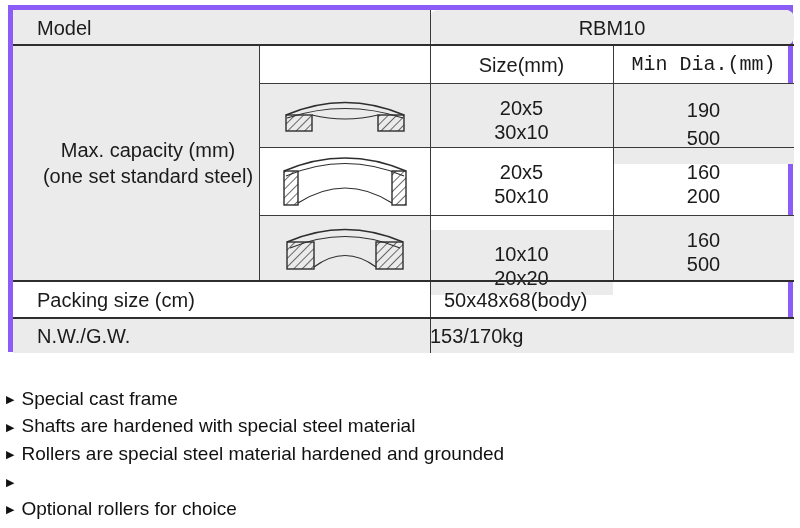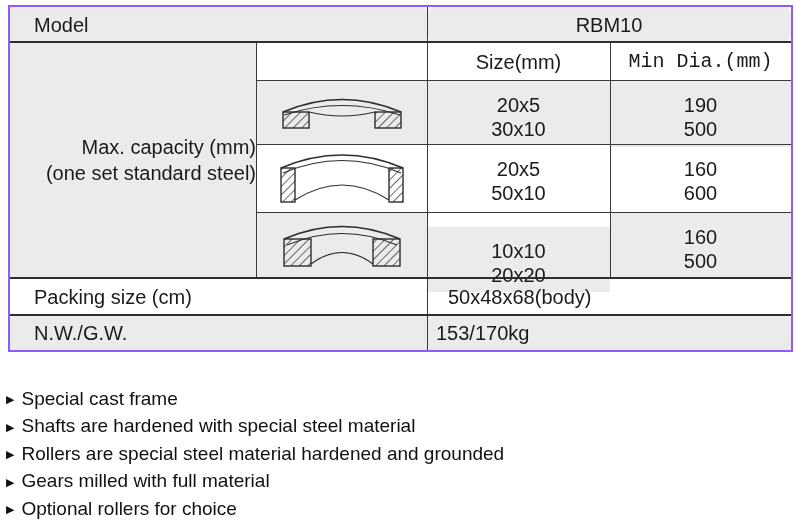--- a/index.html
+++ b/index.html
@@ -4,34 +4,34 @@
 <style>
   html,body{margin:0;padding:0;background:#ffffff;}
   body{
     width:800px;height:528px;position:relative;overflow:hidden;
     font-family:"Liberation Sans","DejaVu Sans",sans-serif;
     color:#1b1b1b;
   }
   
   .spec-table{
     position:absolute;left:8px;top:5px;width:785px;height:347px;
-    box-sizing:border-box;border:2px solid #8b5cf6;background:#ffffff;
+    box-sizing:border-box;border:5px solid #8b5cf6;background:#ffffff;
   }
   .cell{
     position:absolute;display:flex;align-items:center;box-sizing:border-box;
     font-size:20px;line-height:1.2;white-space:nowrap;
   }
   .cell.left{justify-content:flex-start;padding-left:24px;}
   .cell.center{justify-content:center;}
   .shade{background:#ebebeb;}
-  .capacity-label{flex-direction:column;align-items:flex-end;justify-content:center;padding-left:24px;}
+  .capacity-label{flex-direction:column;align-items:center;justify-content:center;padding-left:24px;}
   .capacity-label span{display:block;line-height:26px;}
   .stack{flex-direction:column;padding:12px;}
   .stack span{flex:1;display:flex;align-items:center;justify-content:center;width:100%;}
-  .pair{padding:12px;}
+  .pair{padding:5px;}
   .pair span{display:flex;align-items:center;padding-left:9px;box-sizing:border-box;}
   .pair .half-a{width:183px;}
   .pair .half-b{width:181px;}
   .icon-cell{justify-content:center;}
   
   .vl{position:absolute;width:1px;background:#3a3a3a;}
   .hl{position:absolute;height:1px;background:#3a3a3a;}
   .hl.thick{height:2px;background:#2e2e2e;}
   
   .features{
@@ -69,21 +69,21 @@
       <path d="M2,19 Q60,0 118,19" fill="none" stroke="#2e2e2e" stroke-width="1.2"></path>
       <path d="M27,16 Q60,24 93,16" fill="none" stroke="#2e2e2e" stroke-width="1.2"></path>
       <rect x="1" y="16" width="26" height="16" fill="url(#h1)" stroke="#2e2e2e" stroke-width="1.4"></rect>
       <rect x="93" y="16" width="26" height="16" fill="url(#h1)" stroke="#2e2e2e" stroke-width="1.4"></rect>
     </svg>
   </div>
   <div class="cell stack shade" style="left:417px;top:74px;width:183px;height:64px;">
     <span>20x5</span>
     <span>30x10</span>
   </div>
-  <div class="cell stack shade" style="left:600px;top:74px;width:181px;height:66px;">
+  <div class="cell stack shade" style="left:600px;top:74px;width:181px;height:80px;">
     <span>190</span>
     <span>500</span>
   </div>
 
   <div class="cell icon-cell" style="left:246px;top:138px;width:171px;height:68px;">
     <svg width="126" height="50" viewBox="0 0 126 50">
       <defs>
           <pattern id="h2" patternUnits="userSpaceOnUse" width="6" height="6" patternTransform="rotate(45)">
         <line x1="0" y1="0" x2="0" y2="6" stroke="#2e2e2e" stroke-width="1.4"></line>
           </pattern>
@@ -94,21 +94,21 @@
       <rect x="2" y="14" width="14" height="34" fill="url(#h2)" stroke="#2e2e2e" stroke-width="1.4"></rect>
       <rect x="110" y="14" width="14" height="34" fill="url(#h2)" stroke="#2e2e2e" stroke-width="1.4"></rect>
     </svg>
   </div>
   <div class="cell stack" style="left:417px;top:138px;width:183px;height:68px;">
     <span>20x5</span>
     <span>50x10</span>
   </div>
   <div class="cell stack" style="left:600px;top:138px;width:181px;height:68px;">
     <span>160</span>
-    <span>600</span>
+    <span>200</span>
   </div>
 
   <div class="cell icon-cell shade" style="left:246px;top:206px;width:171px;height:65px;">
     <svg width="120" height="46" viewBox="0 0 120 46">
       <defs>
           <pattern id="h3" patternUnits="userSpaceOnUse" width="6" height="6" patternTransform="rotate(45)">
         <line x1="0" y1="0" x2="0" y2="6" stroke="#2e2e2e" stroke-width="1.4"></line>
           </pattern>
         </defs>
       <path d="M2,16 Q60,-9 118,16" fill="none" stroke="#2e2e2e" stroke-width="1.4"></path>
@@ -126,21 +126,21 @@
     <span>160</span>
     <span>500</span>
   </div>
 
   <div class="cell left" style="left:0;top:271px;width:417px;height:37px;">Packing size (cm)</div>
   <div class="cell pair" style="left:417px;top:271px;width:364px;height:37px;">
     <span class="half-a">50x48x68(body)</span>
   </div>
 
   <div class="cell left shade" style="left:0;top:308px;width:417px;height:35px;">N.W./G.W.</div>
-  <div class="cell shade" style="left:417px;top:308px;width:364px;height:35px;padding-left:9px;">153/170kg</div>
+  <div class="cell shade" style="left:417px;top:308px;width:364px;height:35px;">153/170kg</div>
 
   <div class="vl" style="left:417px;top:0;height:343px;"></div>
   <div class="vl" style="left:246px;top:35px;height:236px;"></div>
   <div class="vl" style="left:600px;top:35px;height:236px;"></div>
   <div class="hl thick" style="left:0;top:34px;width:781px;"></div>
   <div class="hl" style="left:246px;top:73px;width:535px;"></div>
   <div class="hl" style="left:246px;top:137px;width:535px;"></div>
   <div class="hl" style="left:246px;top:205px;width:535px;"></div>
   <div class="hl thick" style="left:0;top:270px;width:781px;"></div>
   <div class="hl thick" style="left:0;top:307px;width:781px;"></div>
@@ -154,19 +154,18 @@
   <li>
     <span class="tri">▶</span>
     <span>Shafts are hardened with special steel material</span>
   </li>
   <li>
     <span class="tri">▶</span>
     <span>Rollers are special steel material hardened and grounded</span>
   </li>
   <li>
     <span class="tri">▶</span>
-    <span>Gears milled with full material</span>
   </li>
   <li>
     <span class="tri">▶</span>
     <span>Optional rollers for choice</span>
   </li>
 </ul>
 
 </body></html>

